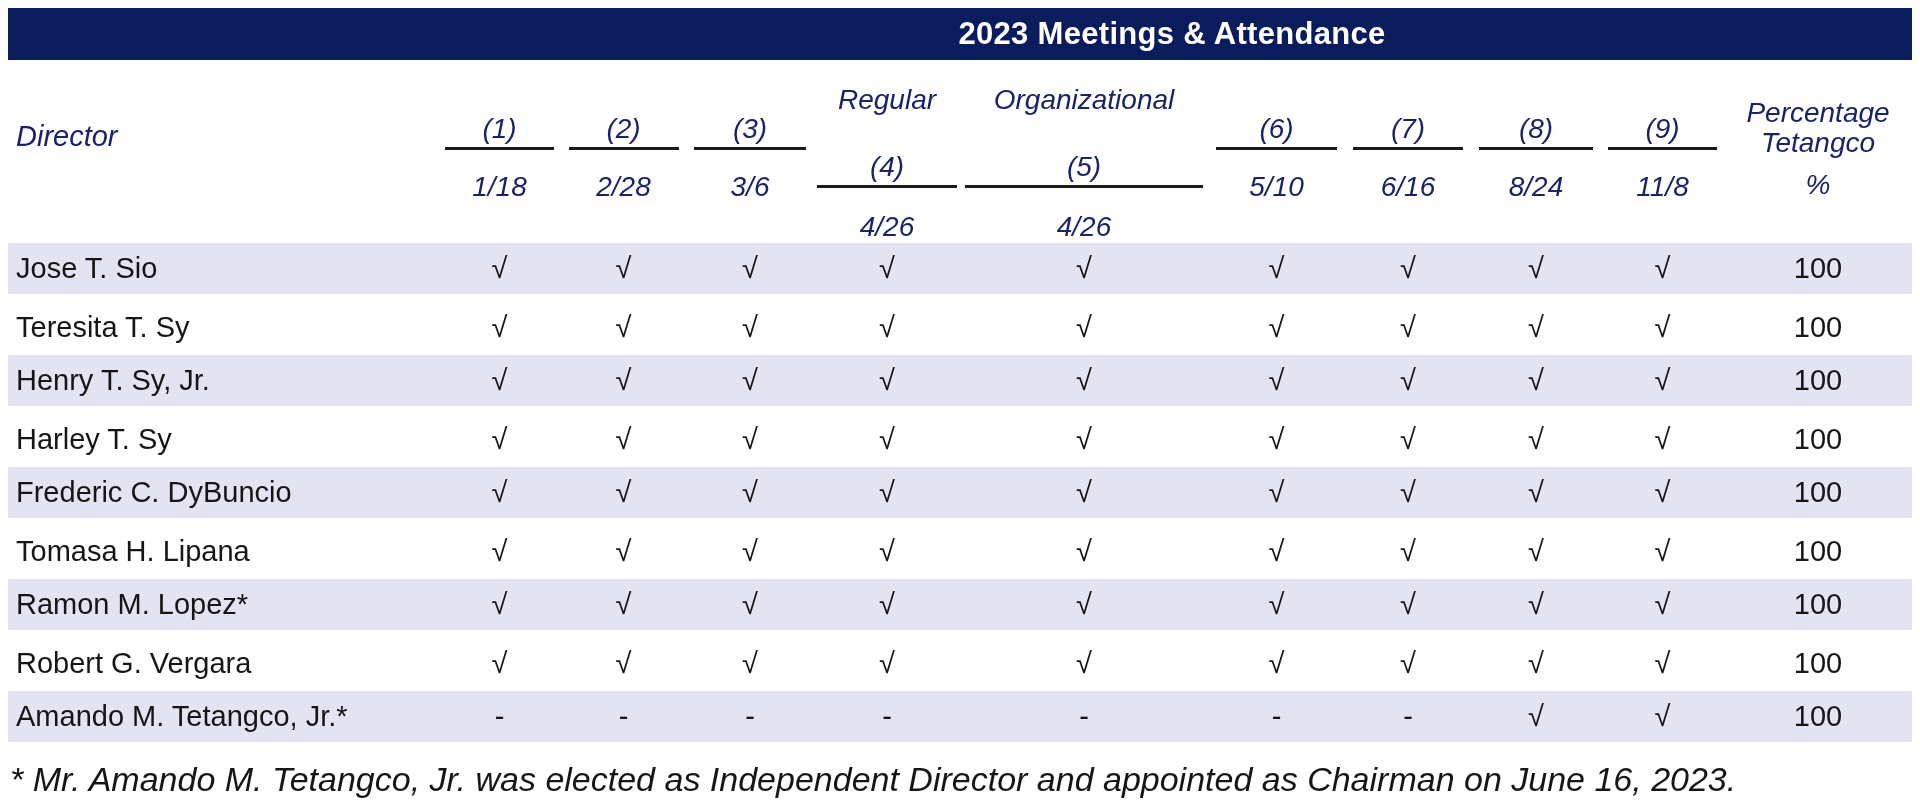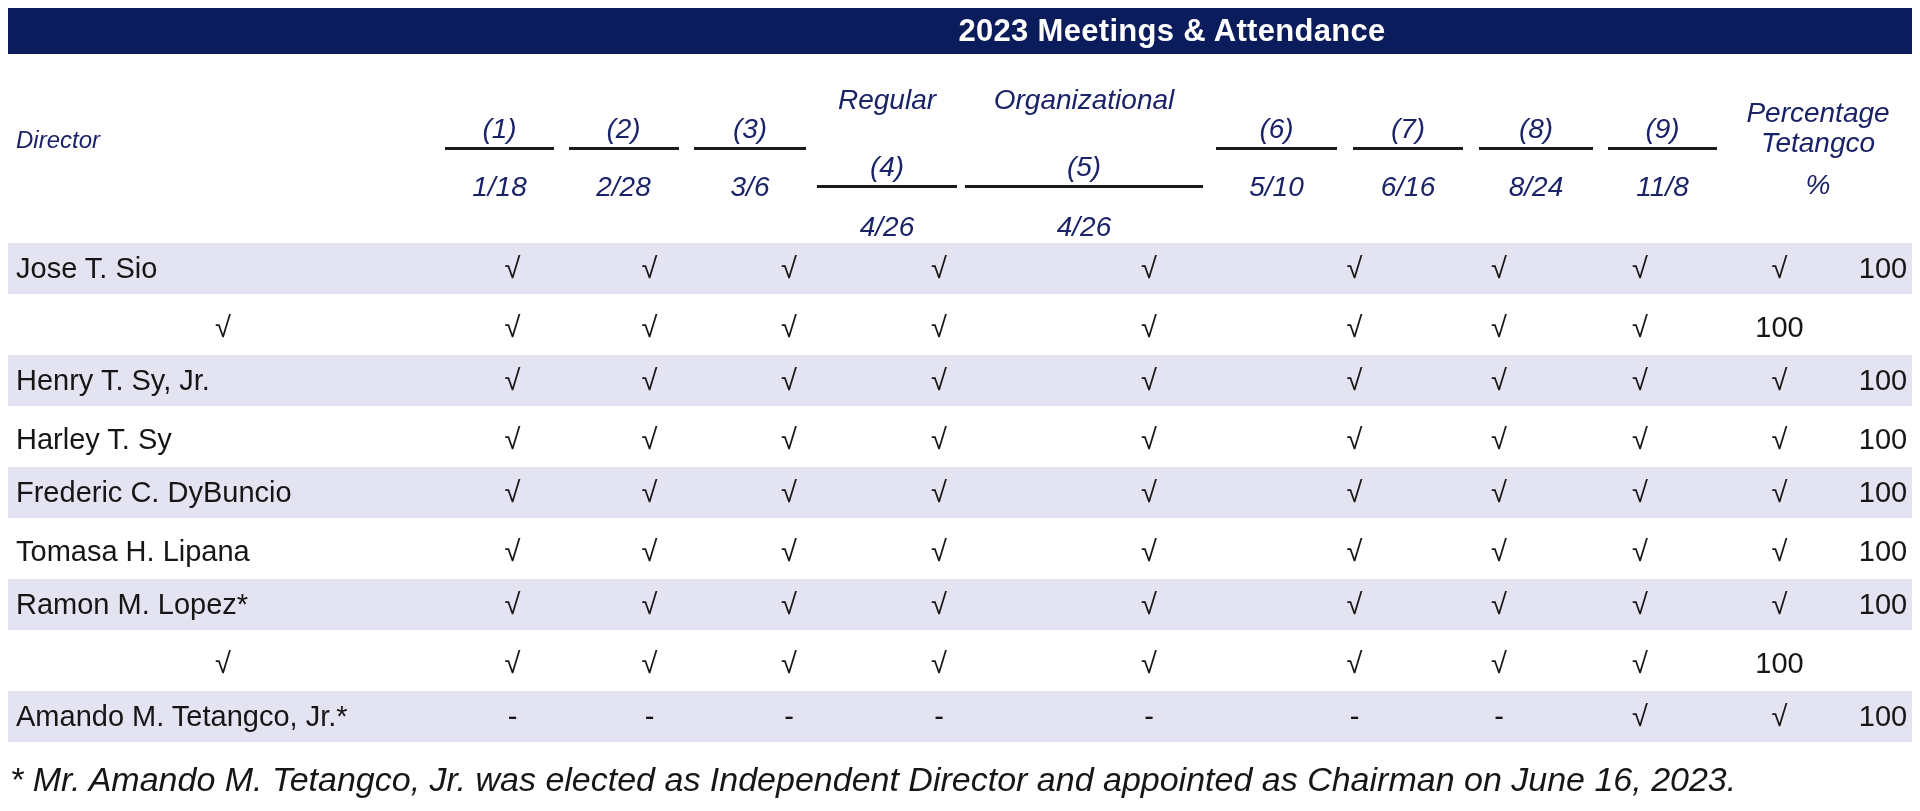--- a/index.html
+++ b/index.html
@@ -1,38 +1,38 @@
 <!DOCTYPE html>
 <html><head>
 <meta charset="utf-8">
 <style>
   html,body{margin:0;padding:0;background:#ffffff;}
   body{width:1920px;height:811px;font-family:"Liberation Sans",sans-serif;}
   .page{position:relative;width:1920px;height:811px;background:#fff;overflow:hidden;
         --cols:430px 123px 125px 128px 146px 248px 137px 126px 130px 123px 1fr;
         --navy:#0a1c5c; --hdr:#1b2368; --stripe:#e3e3f1; --ink:#161616; --line:#1a1a1a;}
-  .title-bar{position:absolute;left:8px;top:8px;width:1904px;height:46px;background:var(--navy);
+  .title-bar{position:absolute;left:8px;top:8px;width:1904px;height:52px;background:var(--navy);
              display:flex;align-items:center;justify-content:center;padding-left:424px;box-sizing:border-box;}
   .title{color:#ffffff;font-weight:bold;font-size:31px;letter-spacing:.3px;white-space:nowrap;}
   .header{position:absolute;left:8px;top:68px;width:1904px;height:175px;display:grid;
           grid-template-columns:var(--cols);}
   .hc{position:relative;color:var(--hdr);font-size:28px;text-align:center;box-sizing:border-box;font-style:italic;}
-  .hc .dir-label{position:absolute;left:8px;top:58px;font-size:24px;text-align:left;}
+  .hc .dir-label{position:absolute;left:8px;top:52px;font-size:29px;text-align:left;}
   .hc-plain{padding-top:46px;}
   .hc-labeled{padding-top:16px;}
   .num{width:88%;margin:0 auto;border-bottom:3px solid var(--line);padding-bottom:3px;line-height:30px;}
   .hc-labeled .top-label{line-height:32px;white-space:nowrap;}
   .hc-labeled .num{width:96%;margin-top:36px;}
   .hc-plain .date{margin-top:22px;line-height:30px;}
   .hc-labeled .date{margin-top:24px;line-height:30px;}
   .hc-pct{padding-top:30px;line-height:30px;}
   .pct-unit{margin-top:12px;}
   .rows{position:absolute;left:8px;top:243px;width:1904px;}
   .row{display:grid;grid-template-columns:var(--cols);height:56px;box-sizing:border-box;
-       align-items:center;font-size:29px;color:var(--ink);gap:13px;}
+       align-items:center;font-size:29px;color:var(--ink);}
   .row.stripe{background:var(--stripe);border-bottom:5px solid #ffffff;}
   .cell{text-align:center;line-height:1;}
   .dir-cell{text-align:left;padding-left:8px;white-space:nowrap;}
   .footnote{position:absolute;left:10px;top:760px;font-size:34px;font-style:italic;color:var(--ink);white-space:nowrap;}
 </style>
 </head>
 <body>
 
 <div class="page" style="--navy: #0a1c5c; --hdr: #1b2368; --stripe: #e3e3f1; --ink: #161616; --line: #1a1a1a;">
   <div class="title-bar">
@@ -94,20 +94,21 @@
         <div class="cell mark-cell">√</div>
         <div class="cell mark-cell">√</div>
         <div class="cell mark-cell">√</div>
         <div class="cell mark-cell">√</div>
         <div class="cell mark-cell">√</div>
         <div class="cell mark-cell">√</div>
         <div class="cell mark-cell">√</div>
         <div class="cell pct-cell">100</div>
       </div>
       <div class="row plain">
+        <div class="cell dir-cell">Teresita T. Sy</div>
         <div class="cell mark-cell">√</div>
         <div class="cell mark-cell">√</div>
         <div class="cell mark-cell">√</div>
         <div class="cell mark-cell">√</div>
         <div class="cell mark-cell">√</div>
         <div class="cell mark-cell">√</div>
         <div class="cell mark-cell">√</div>
         <div class="cell mark-cell">√</div>
         <div class="cell mark-cell">√</div>
         <div class="cell pct-cell">100</div>
@@ -171,20 +172,21 @@
         <div class="cell mark-cell">√</div>
         <div class="cell mark-cell">√</div>
         <div class="cell mark-cell">√</div>
         <div class="cell mark-cell">√</div>
         <div class="cell mark-cell">√</div>
         <div class="cell mark-cell">√</div>
         <div class="cell mark-cell">√</div>
         <div class="cell pct-cell">100</div>
       </div>
       <div class="row plain">
+        <div class="cell dir-cell">Robert G. Vergara</div>
         <div class="cell mark-cell">√</div>
         <div class="cell mark-cell">√</div>
         <div class="cell mark-cell">√</div>
         <div class="cell mark-cell">√</div>
         <div class="cell mark-cell">√</div>
         <div class="cell mark-cell">√</div>
         <div class="cell mark-cell">√</div>
         <div class="cell mark-cell">√</div>
         <div class="cell mark-cell">√</div>
         <div class="cell pct-cell">100</div>

